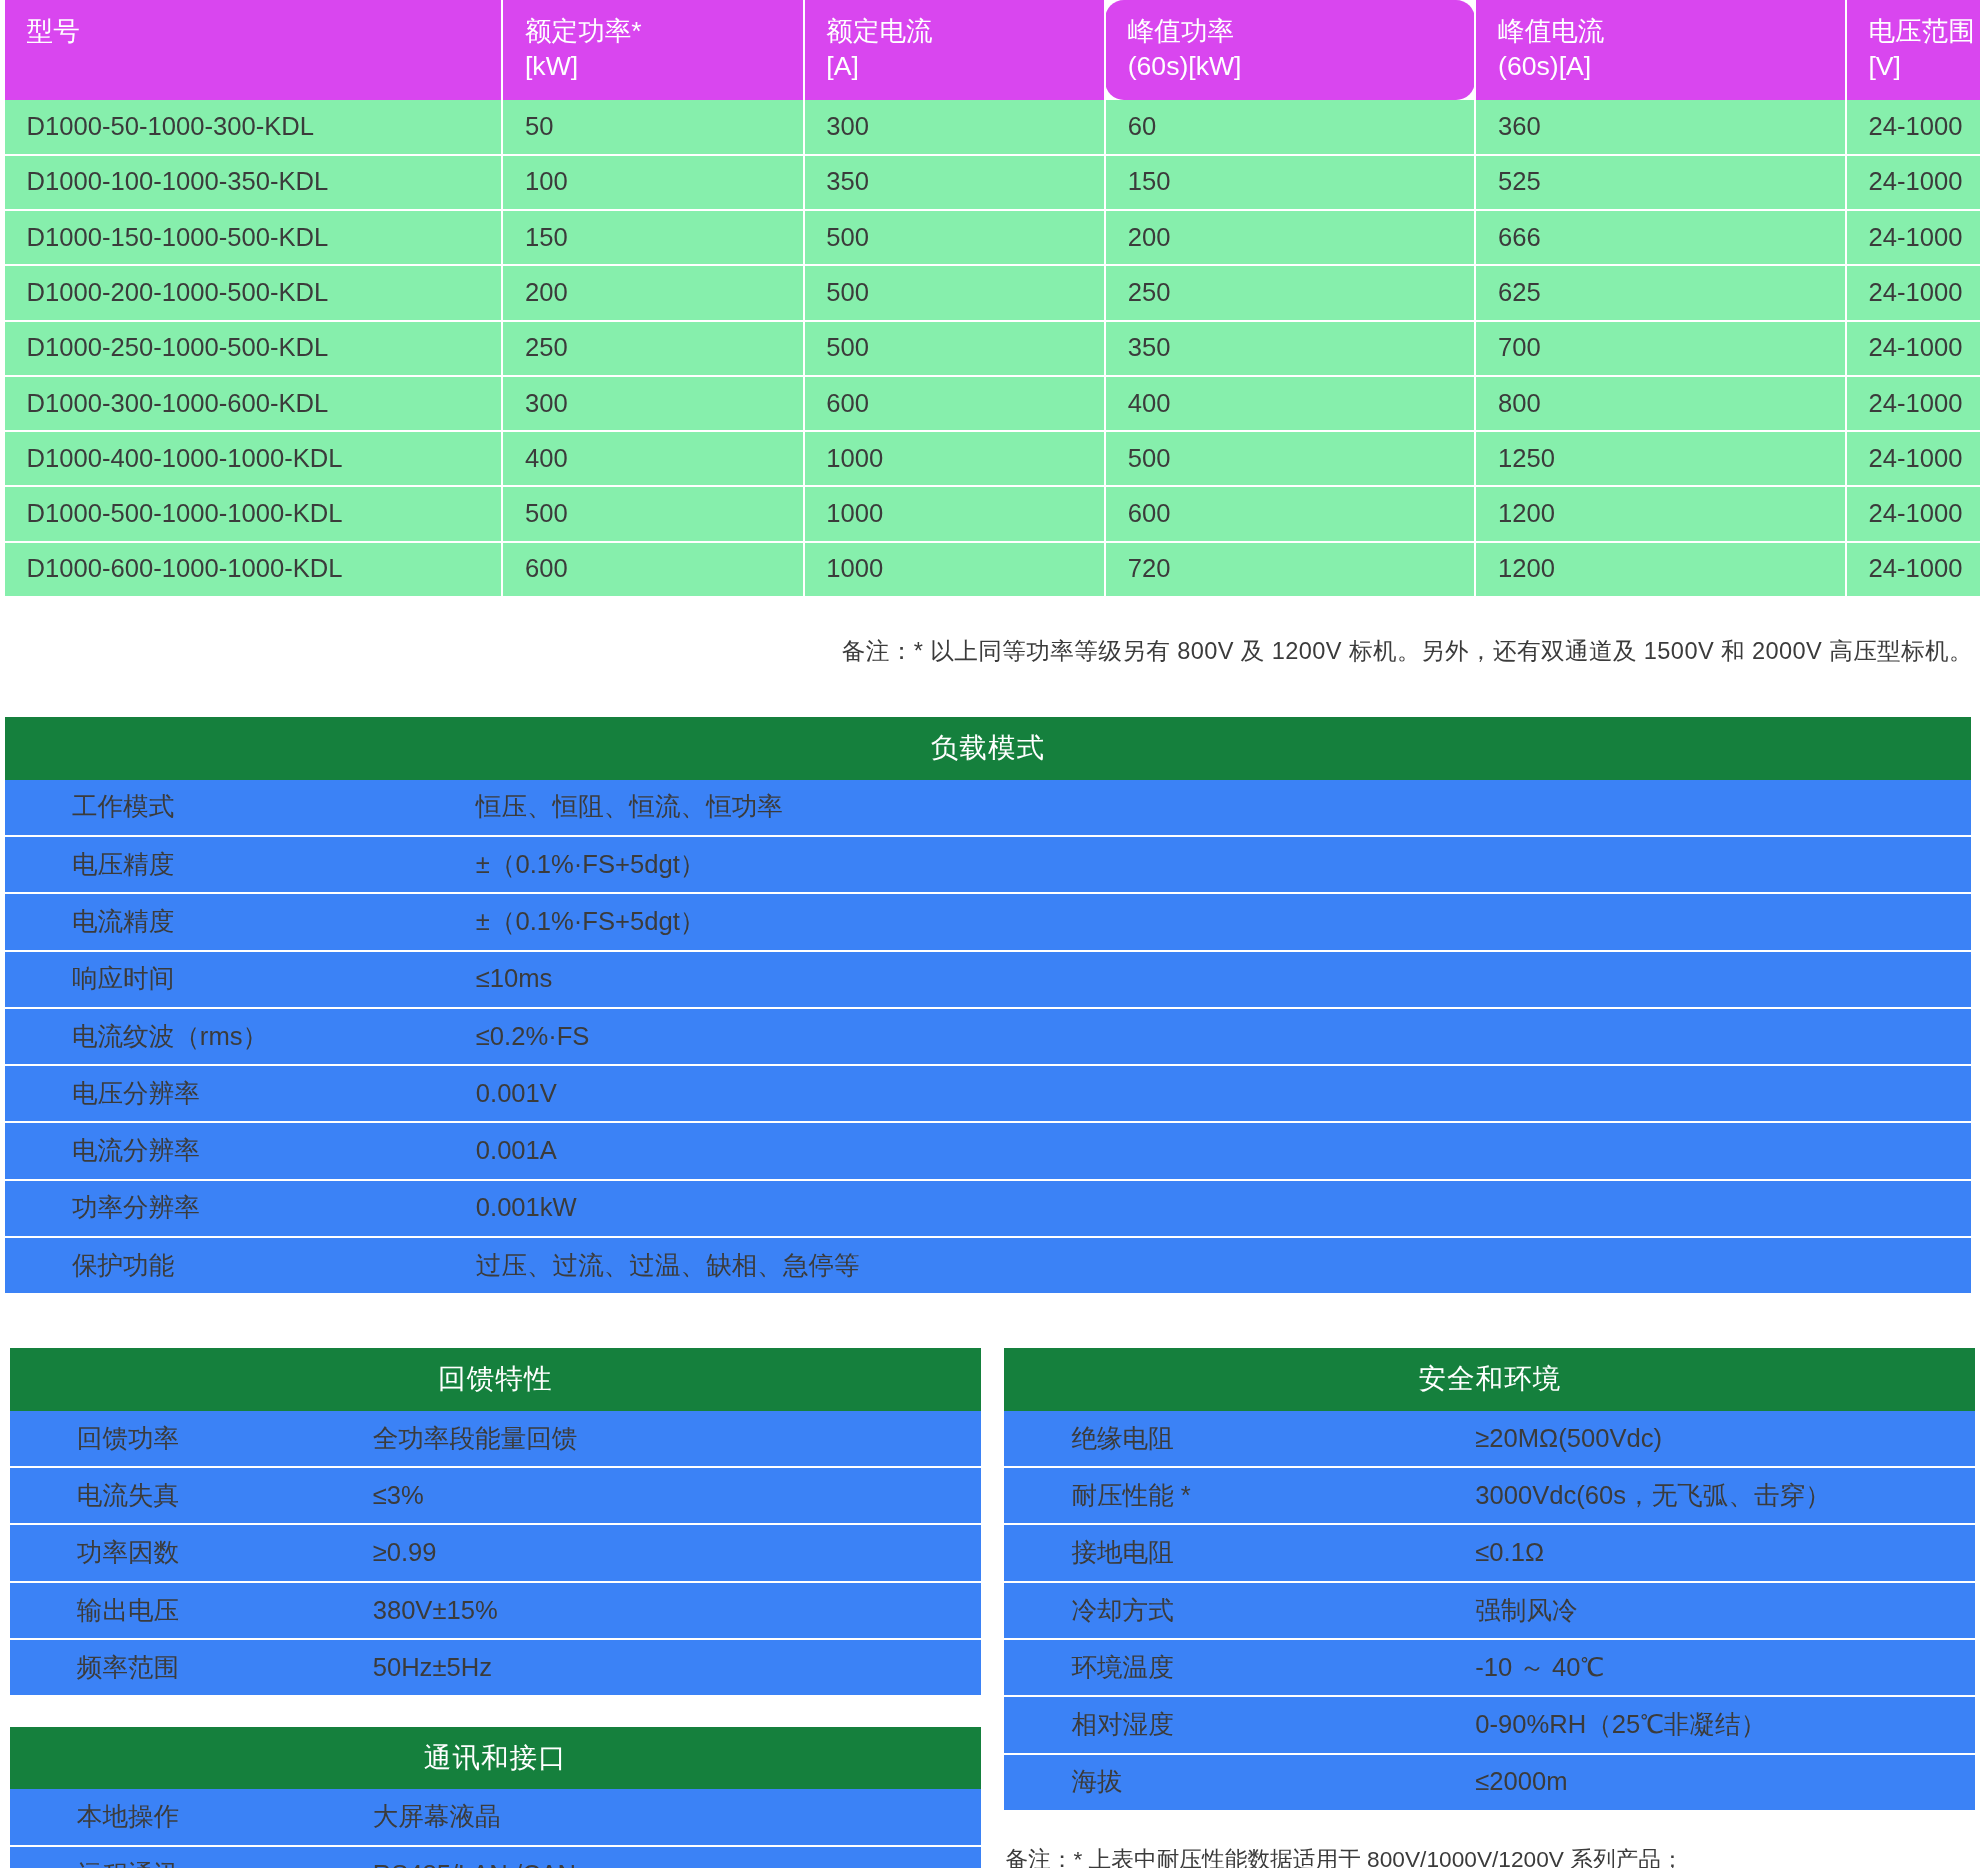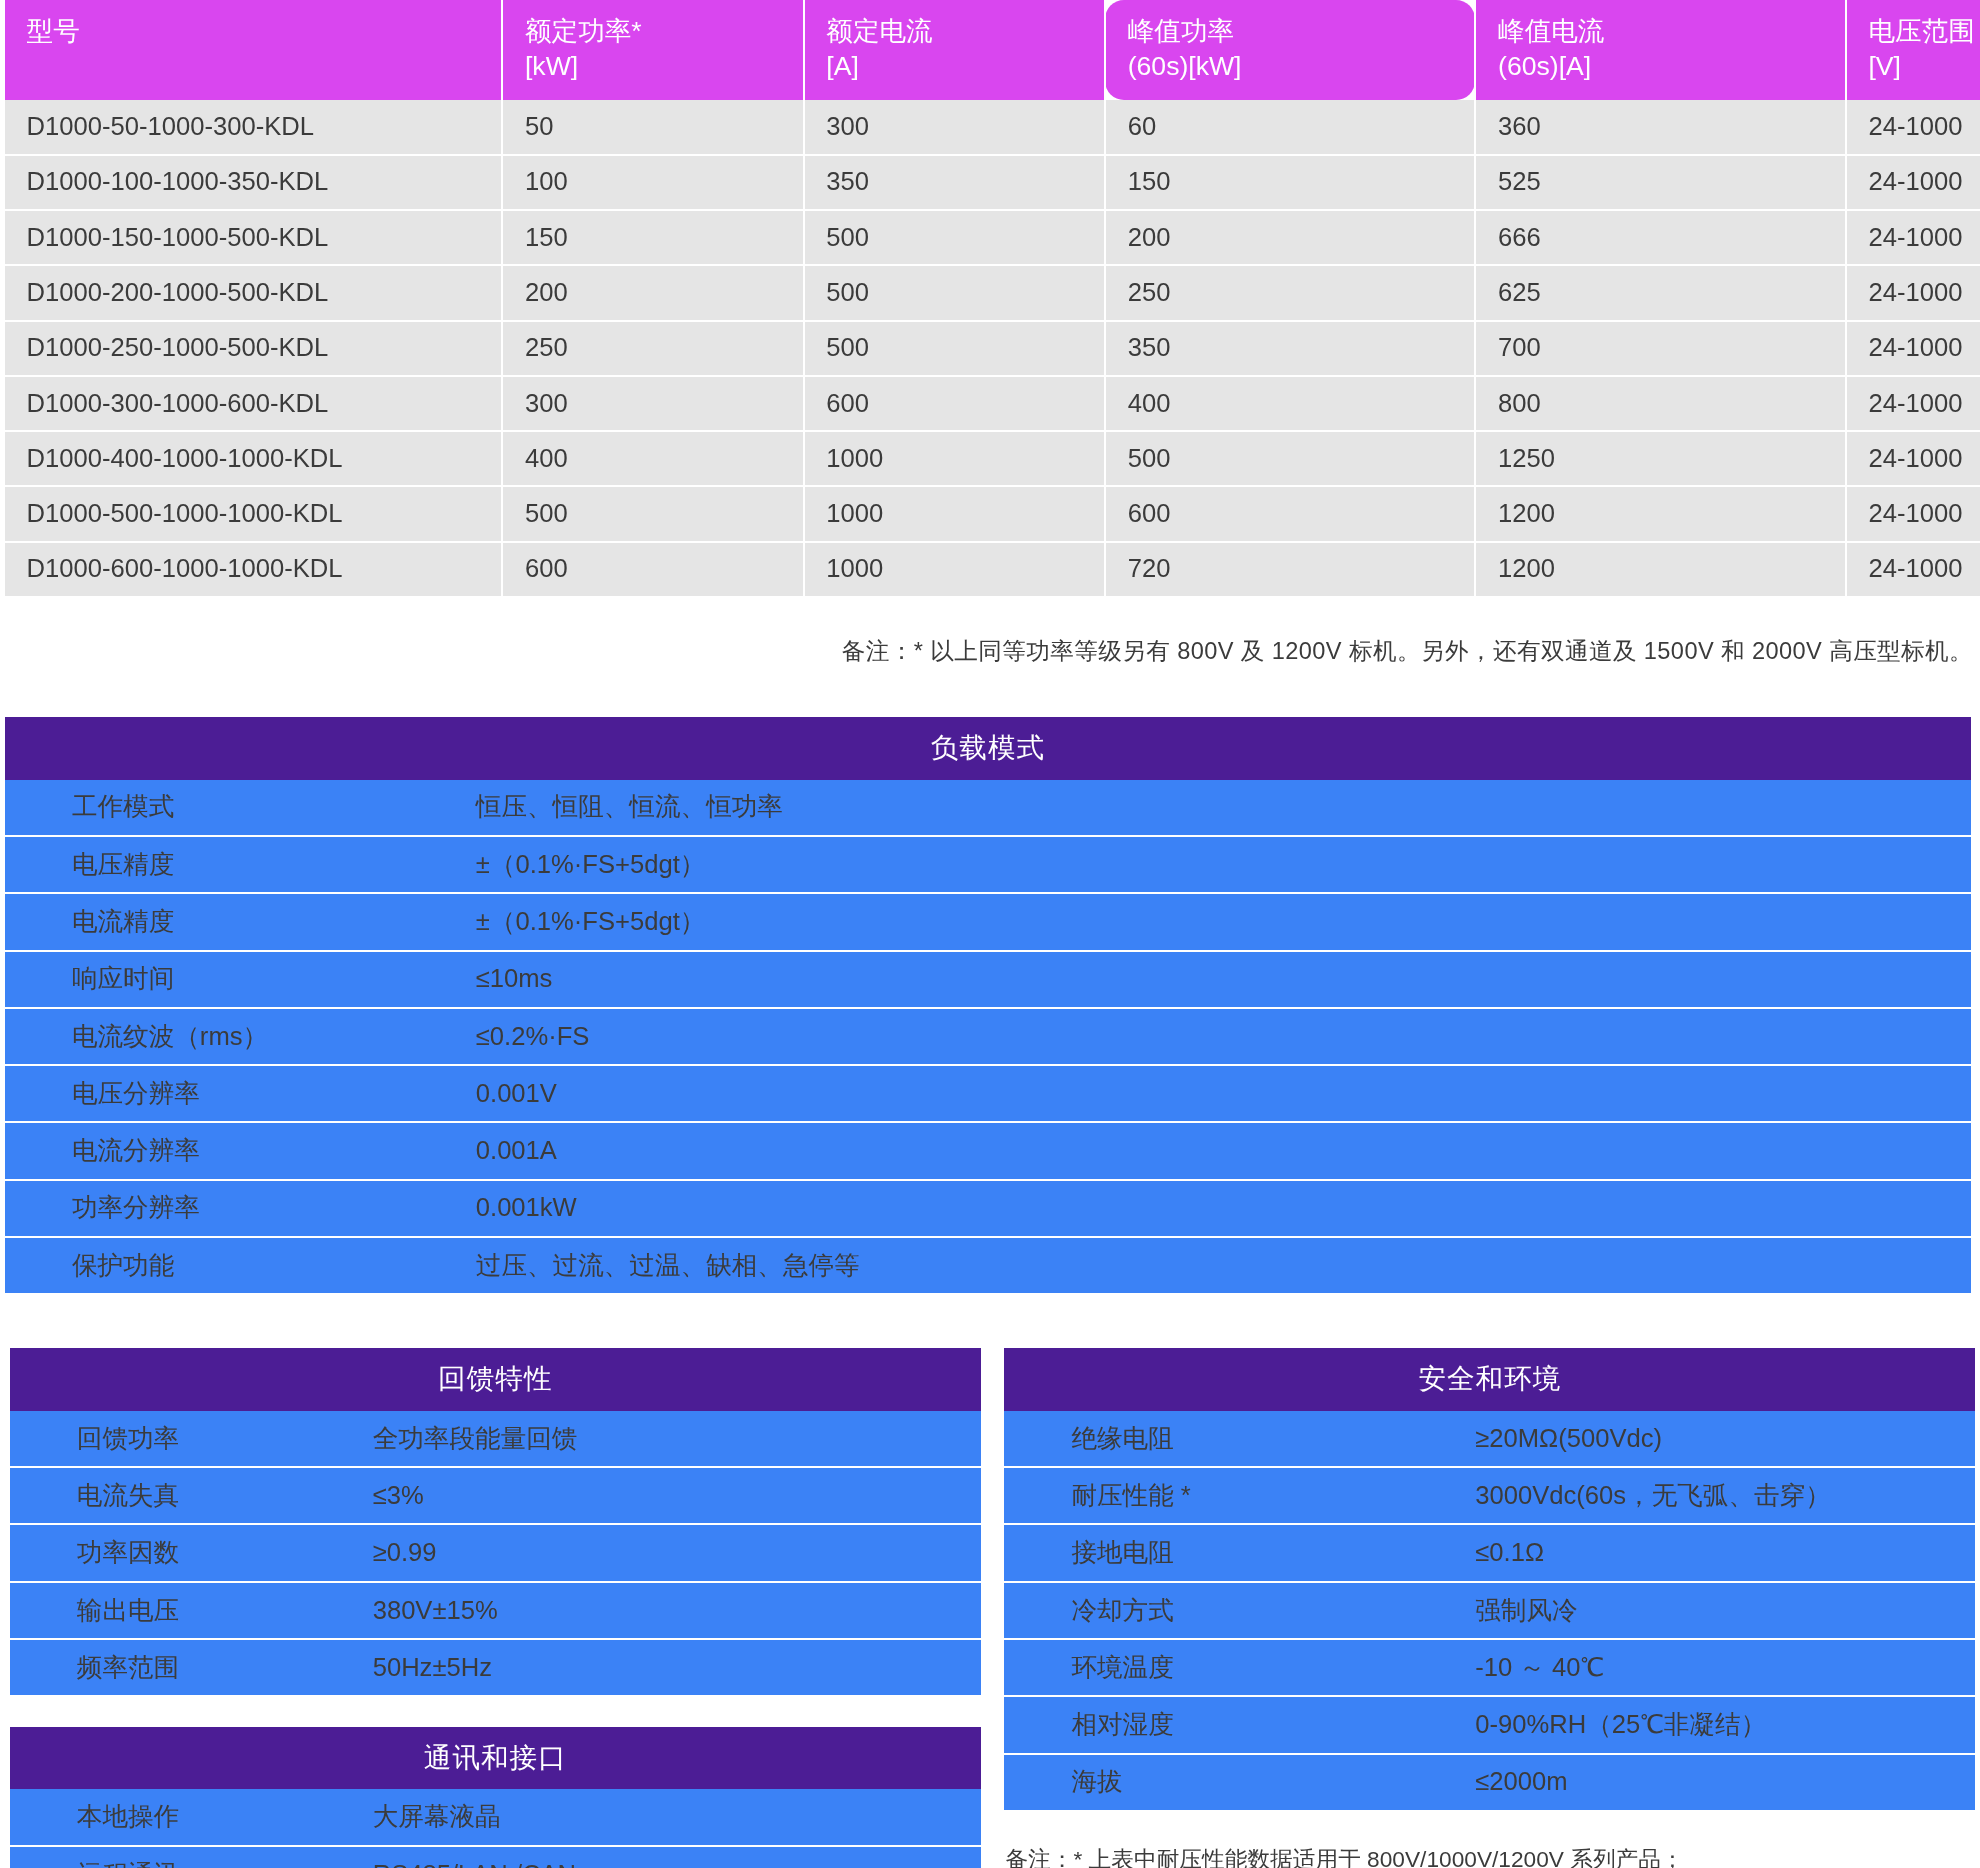--- a/index.html
+++ b/index.html
@@ -33,21 +33,21 @@
     font-weight: normal;
     font-size: 26.6px;
     text-align: left;
     vertical-align: top;
     padding: 13.8px 21.7px 15.8px 21.7px;
     border-right: 2px solid #ffffff;
     line-height: 1.33;
   }
   .model-table th:last-child { border-right: none; }
   .model-table td {
-    background: #e5e5e5;
+    background: #86efac;
     font-size: 25.6px;
     color: #3b3b3b;
     padding: 10.8px 21.7px 11.8px 21.7px;
     border-right: 2px solid #ffffff;
     border-bottom: 2px solid #ffffff;
     vertical-align: middle;
     line-height: 1.2;
     white-space: nowrap;
   }
   .model-table td:last-child { border-right: none; }
@@ -68,21 +68,21 @@
     line-height: 1.4;
     letter-spacing: 0.4px;
   }
 
   
   .section {
     width: 1966px;
     margin: 0 0 0 4.9px;
   }
   .sec-header {
-    background: #4c1d95;
+    background: #15803d;
     color: #ffffff;
     font-size: 27.6px;
     text-align: center;
     padding: 11.8px 0 13.8px 0;
     letter-spacing: 1px;
   }
   .spec-table {
     border-collapse: collapse;
     width: 100%;
     table-layout: fixed;

